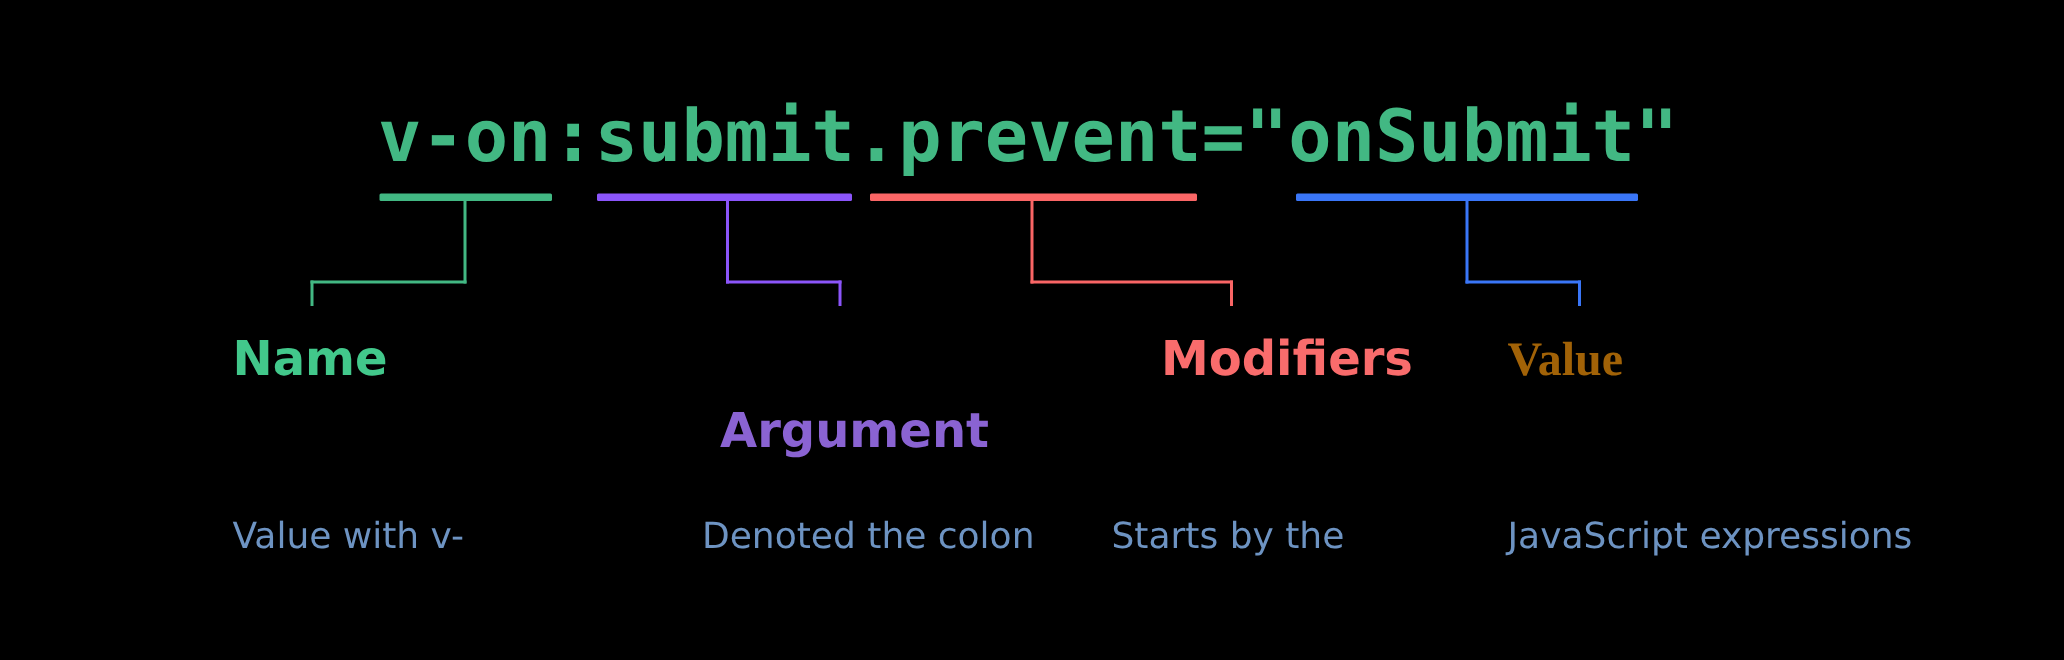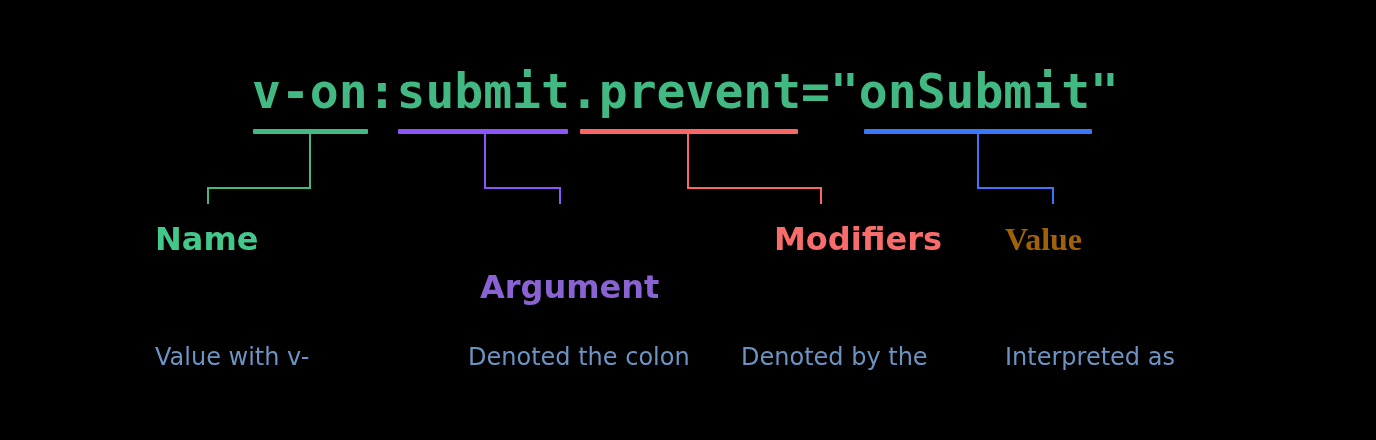--- a/index.html
+++ b/index.html
@@ -70,29 +70,28 @@
   </div>
 
   <div class="bar" style="left: 580px; top: 129px; width: 218px; height: 5px; background-color: rgb(250, 102, 102);"></div>
   <div>
     <div class="seg" style="left: 687px; top: 134px; width: 2px; height: 55px; background-color: rgb(250, 102, 102);"></div>
     <div class="seg" style="left: 687px; top: 187px; width: 135px; height: 2px; background-color: rgb(250, 102, 102);"></div>
     <div class="seg" style="left: 820px; top: 187px; width: 2px; height: 17px; background-color: rgb(250, 102, 102);"></div>
   </div>
   <div class="label" style="left: 774px; top: 222px; color: rgb(249, 108, 108);">Modifiers</div>
   <div class="desc" style="left: 741px; top: 277px; color: rgb(109, 147, 194);">
-    <div>Denoted by the</div>
+    <div>Starts by the</div>
     <div>leading dot</div>
   </div>
 
   <div class="bar" style="left: 864px; top: 129px; width: 228px; height: 5px; background-color: rgb(58, 118, 247);"></div>
   <div>
     <div class="seg" style="left: 977px; top: 134px; width: 2px; height: 55px; background-color: rgb(58, 118, 247);"></div>
     <div class="seg" style="left: 977px; top: 187px; width: 77px; height: 2px; background-color: rgb(58, 118, 247);"></div>
     <div class="seg" style="left: 1052px; top: 187px; width: 2px; height: 17px; background-color: rgb(58, 118, 247);"></div>
   </div>
   <div class="label" style="left: 1005px; top: 222px; color: #a16207; font-family: Liberation Serif, serif;">Value</div>
   <div class="desc" style="left: 1005px; top: 277px; color: rgb(109, 147, 194);">
-    <div>Interpreted as</div>
     <div>JavaScript expressions</div>
   </div>
 
 </div>
 
 </body></html>

